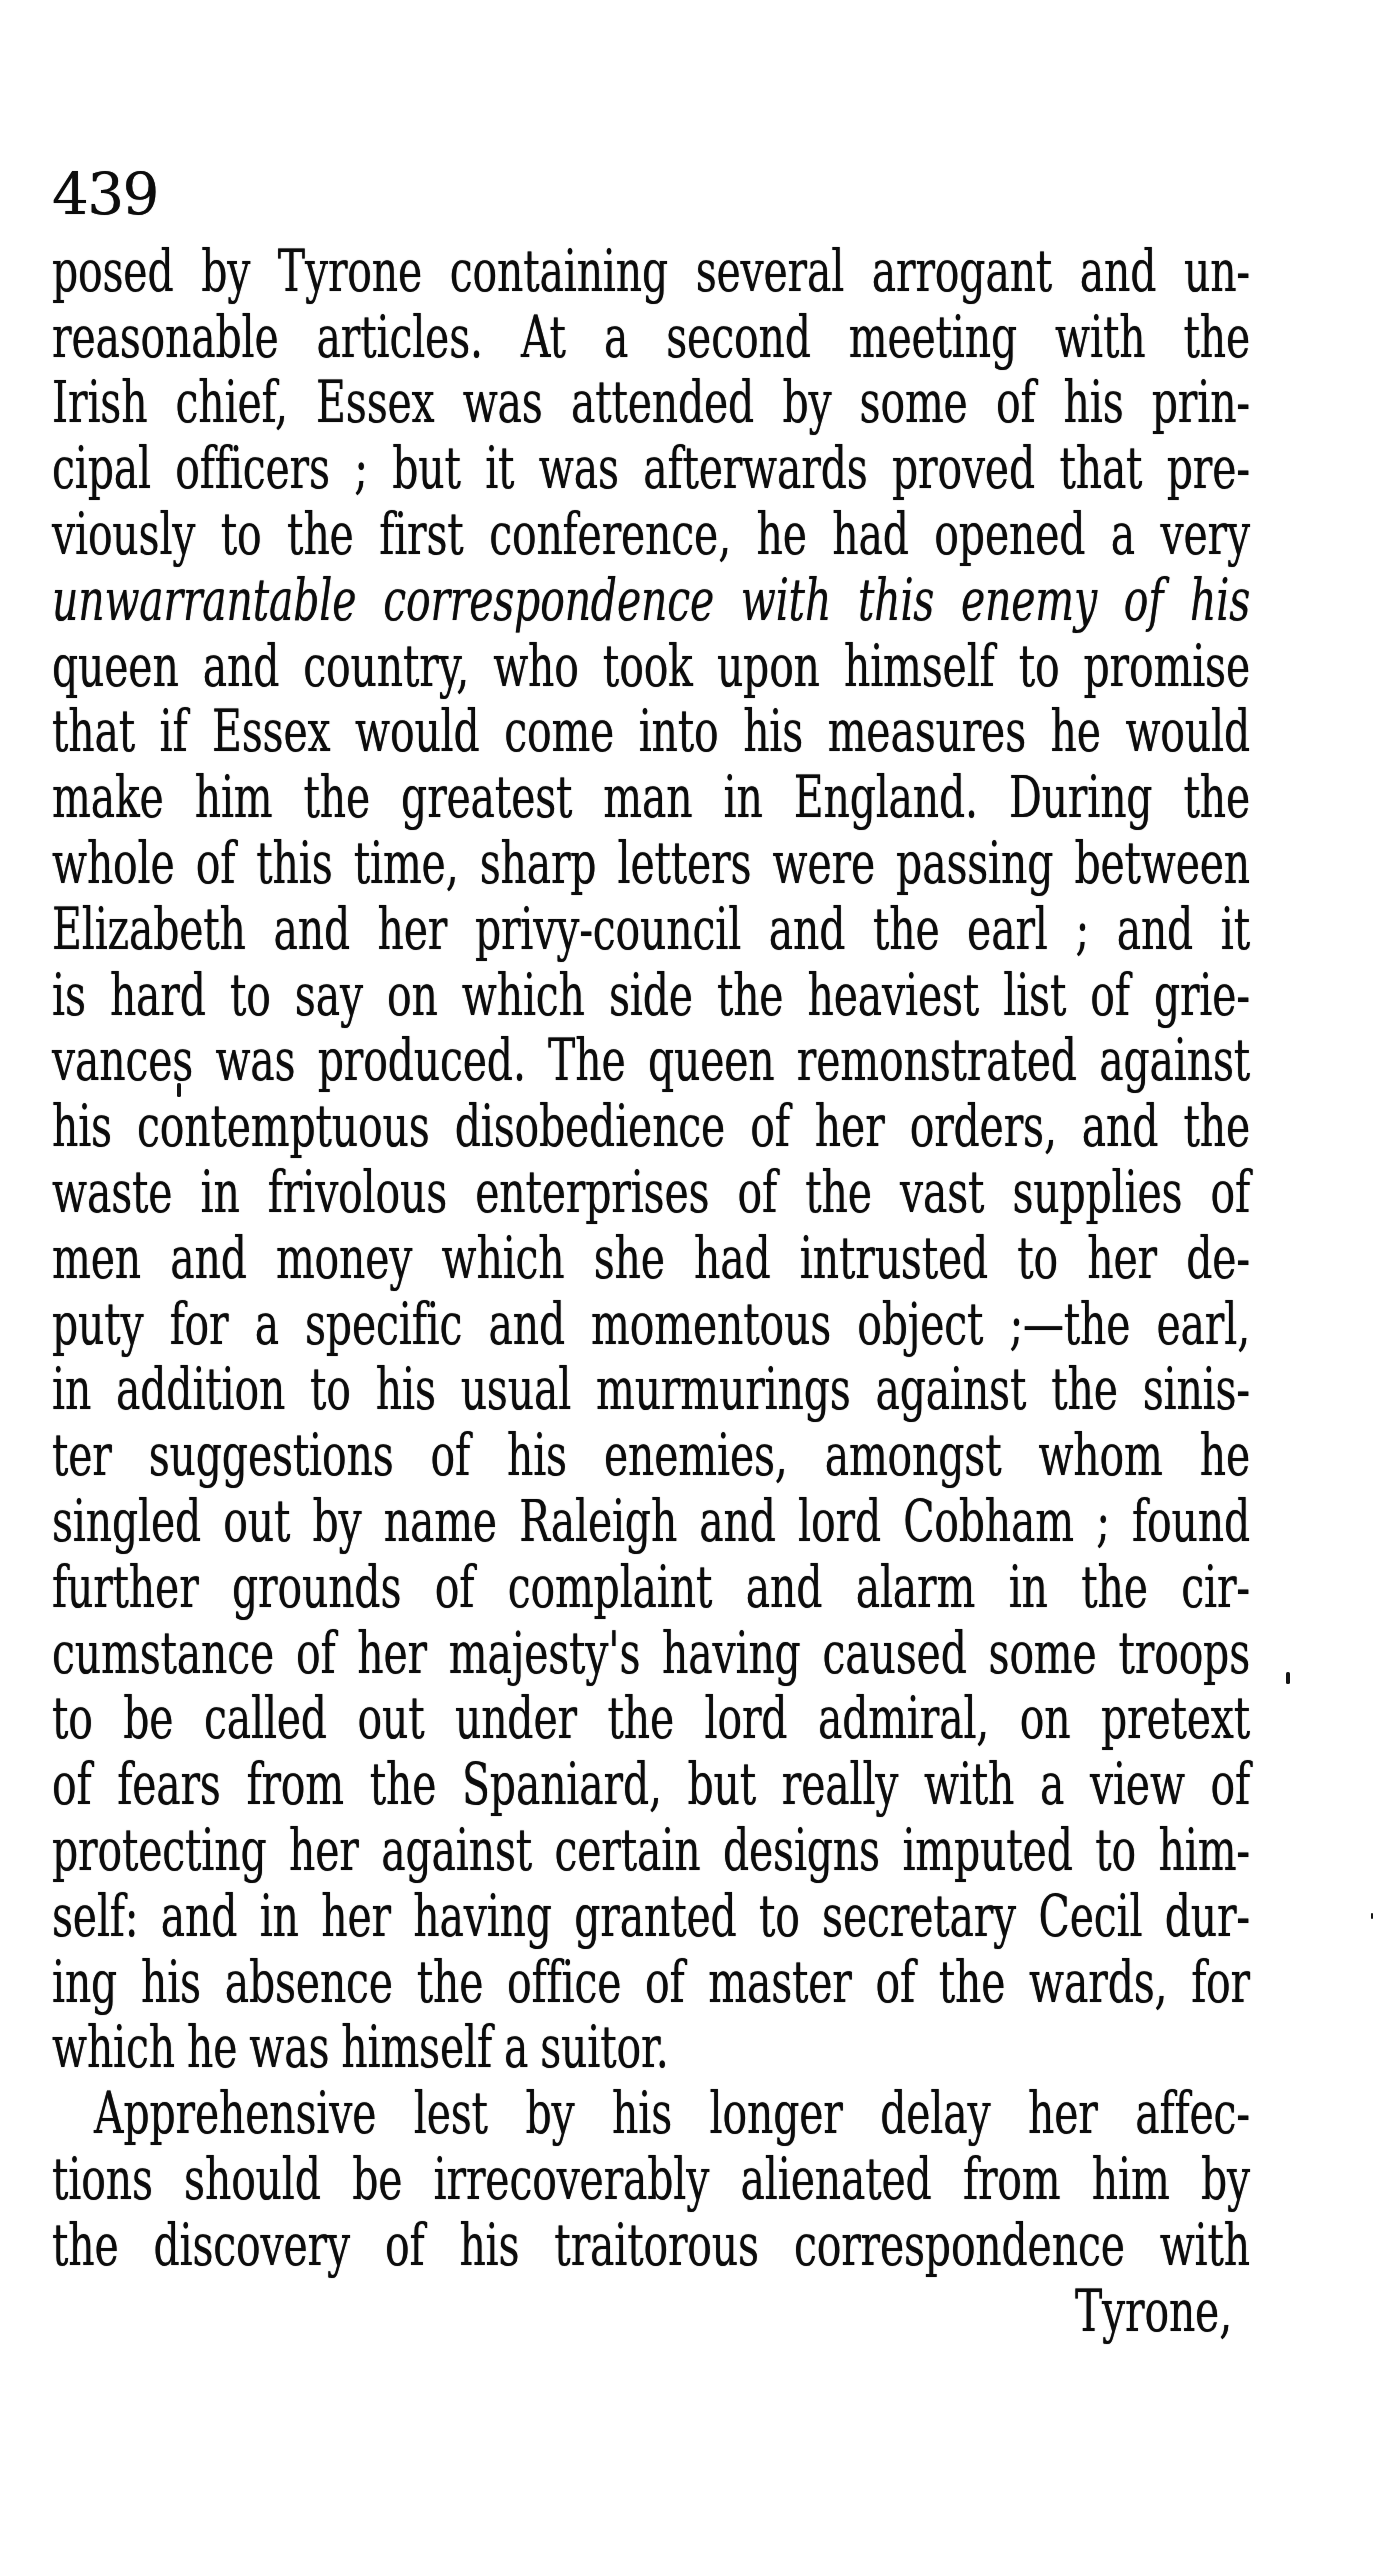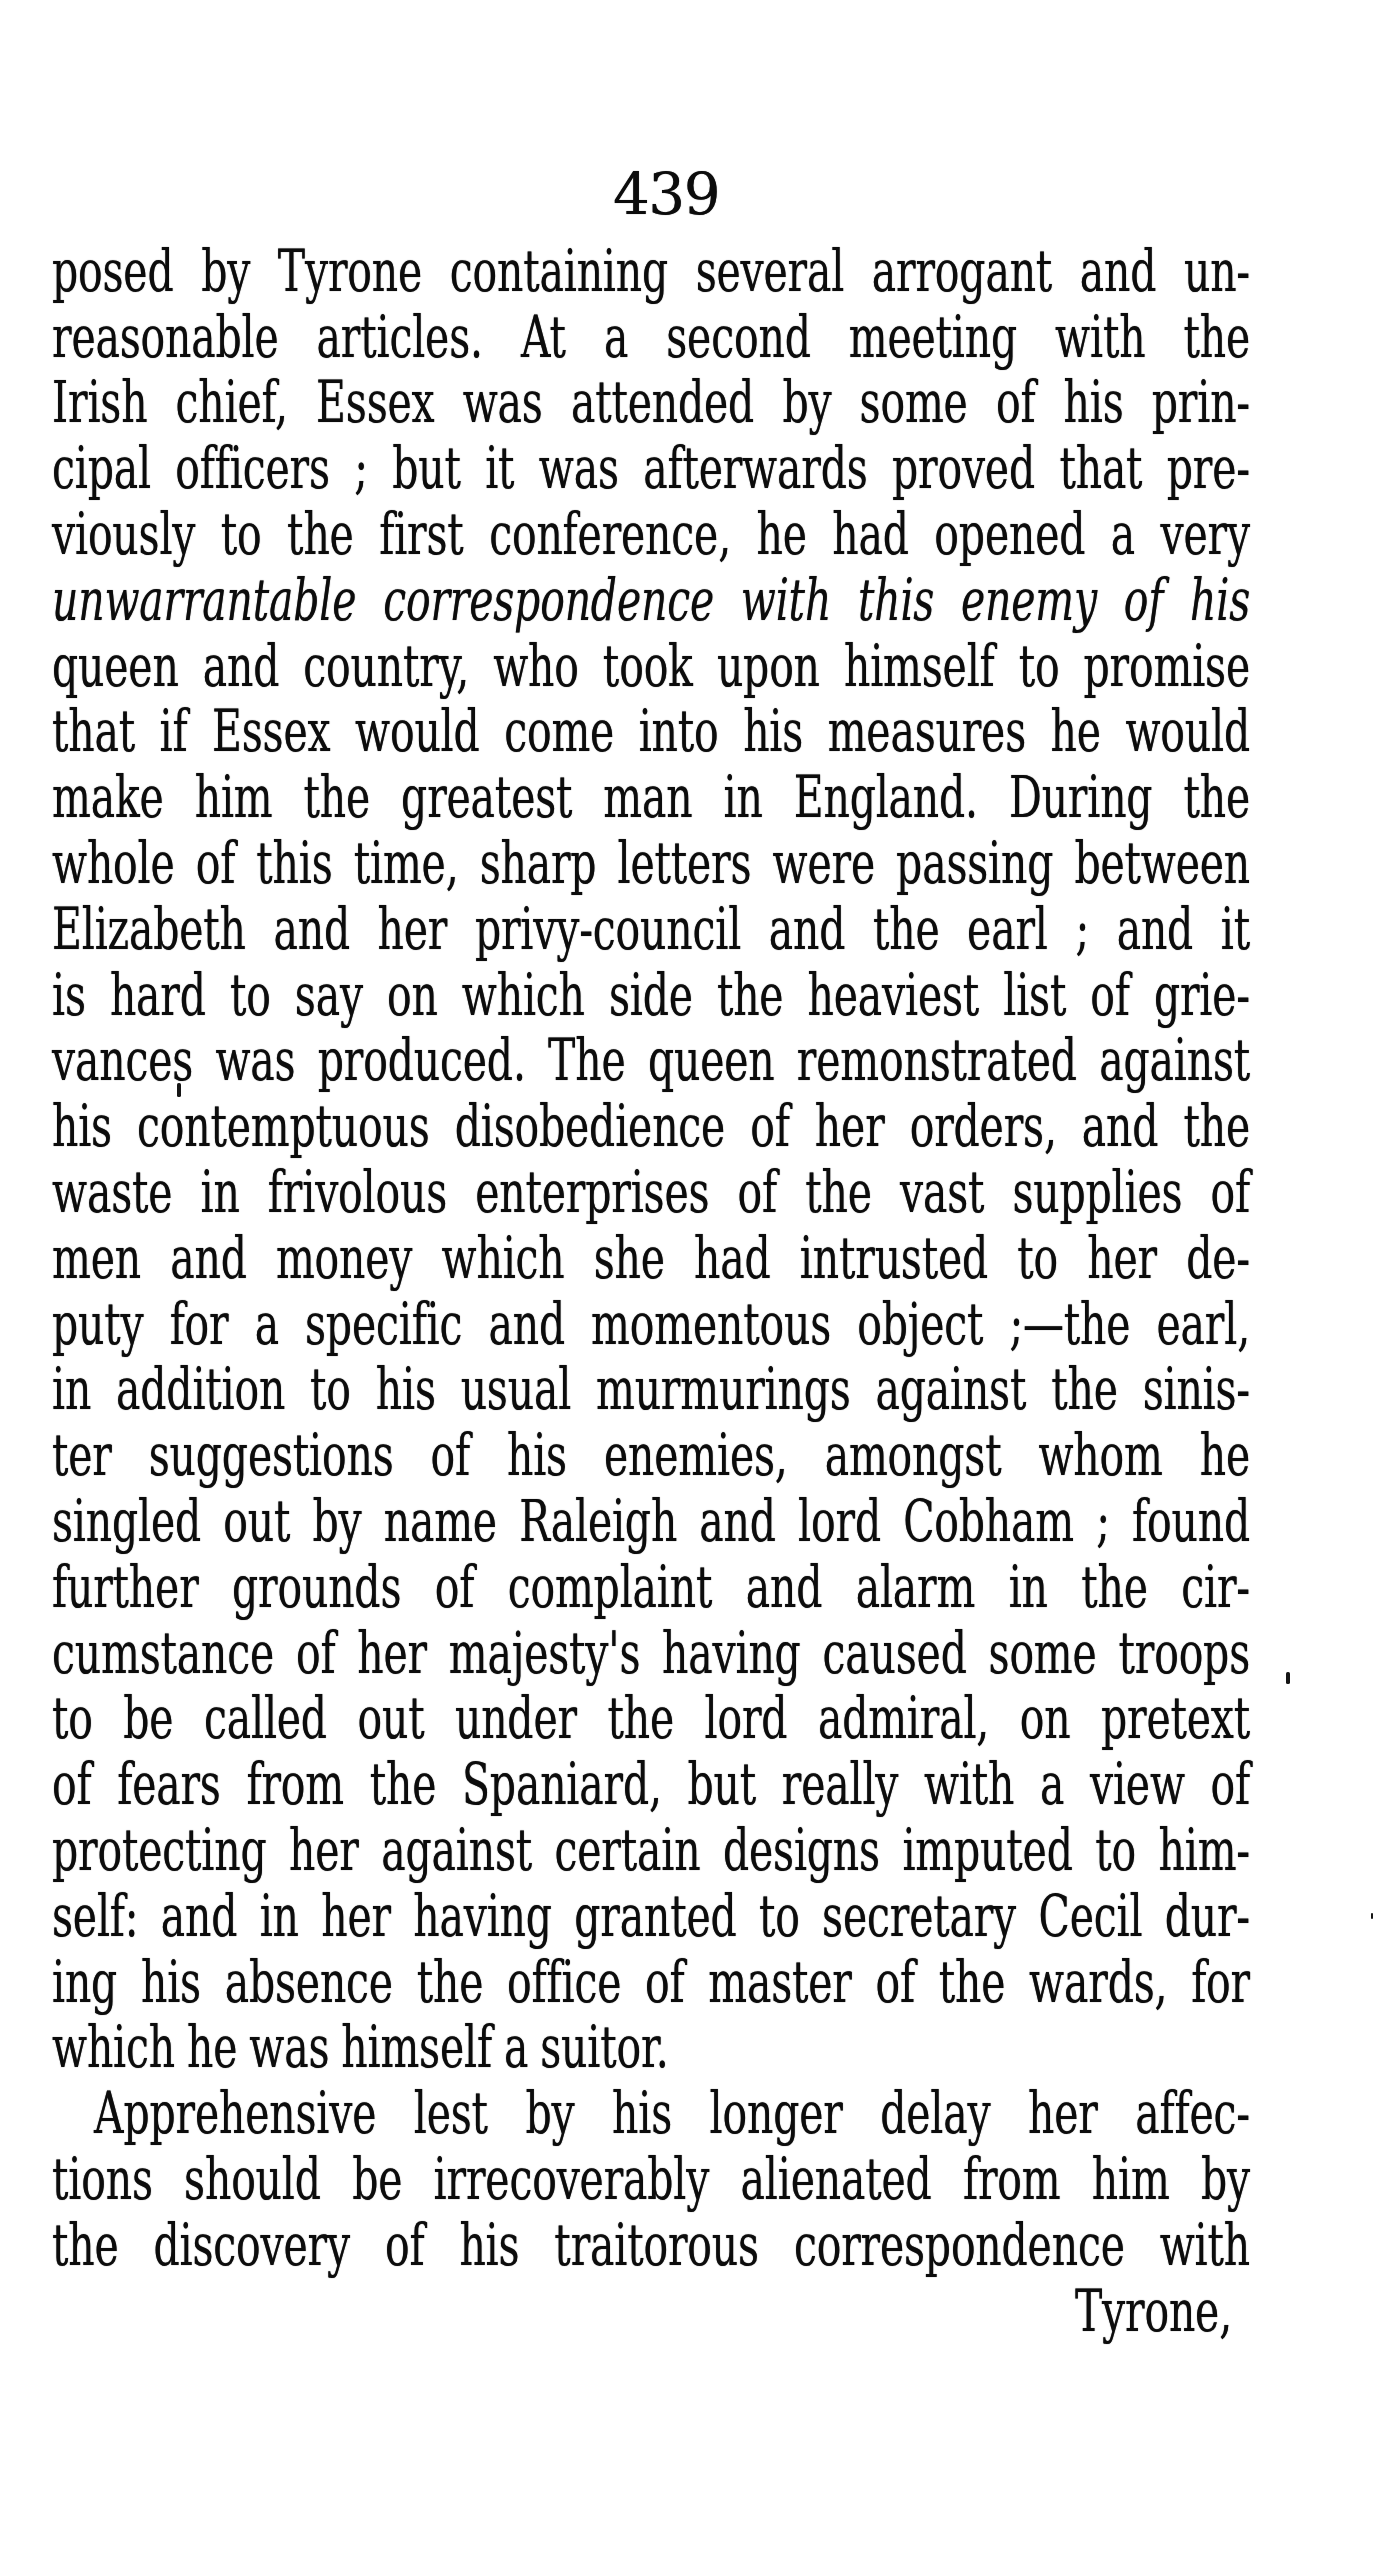--- a/index.html
+++ b/index.html
@@ -6,22 +6,21 @@
   .page{
     position:relative;
     width:1389px;height:2576px;
     background:#ffffff;
     overflow:hidden;
     font-family:"DejaVu Serif","Liberation Serif",serif;
     color:#0c0c0c;
   }
   .page-number{
     position:absolute;
-    top:160px;left:67px;width:1198px;
-    text-align:center;
+    top:160px;left:52px;width:1198px;
     font-size:58px;
     letter-spacing:-1.6px;
     text-shadow:0 0 0.8px rgba(0,0,0,.75);
   }
   .textblock{
     position:absolute;
     left:52px;top:239px;width:1198px;
     transform:scaleY(1.4);
     transform-origin:0 0;
     font-size:41px;

